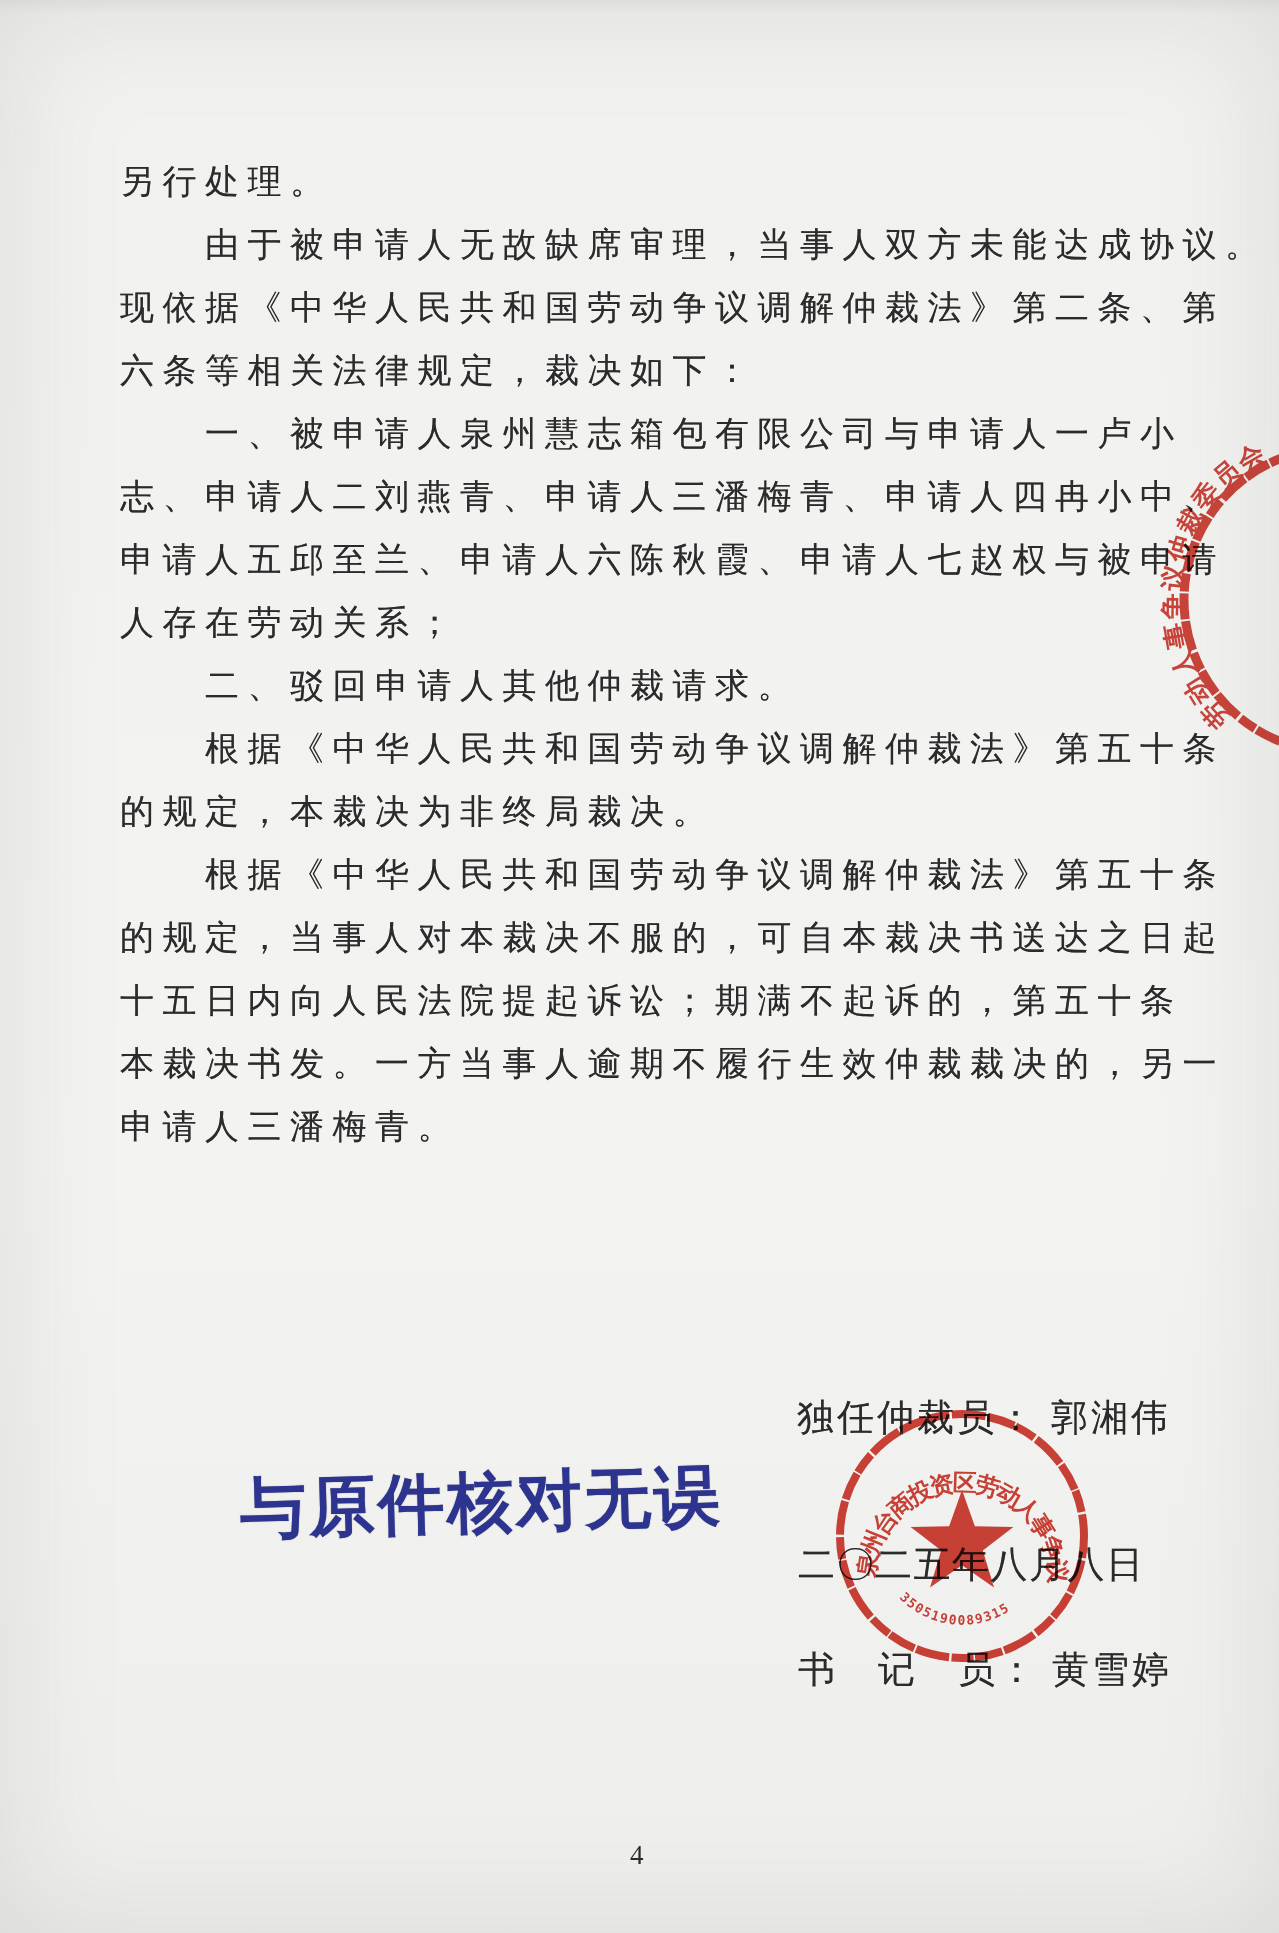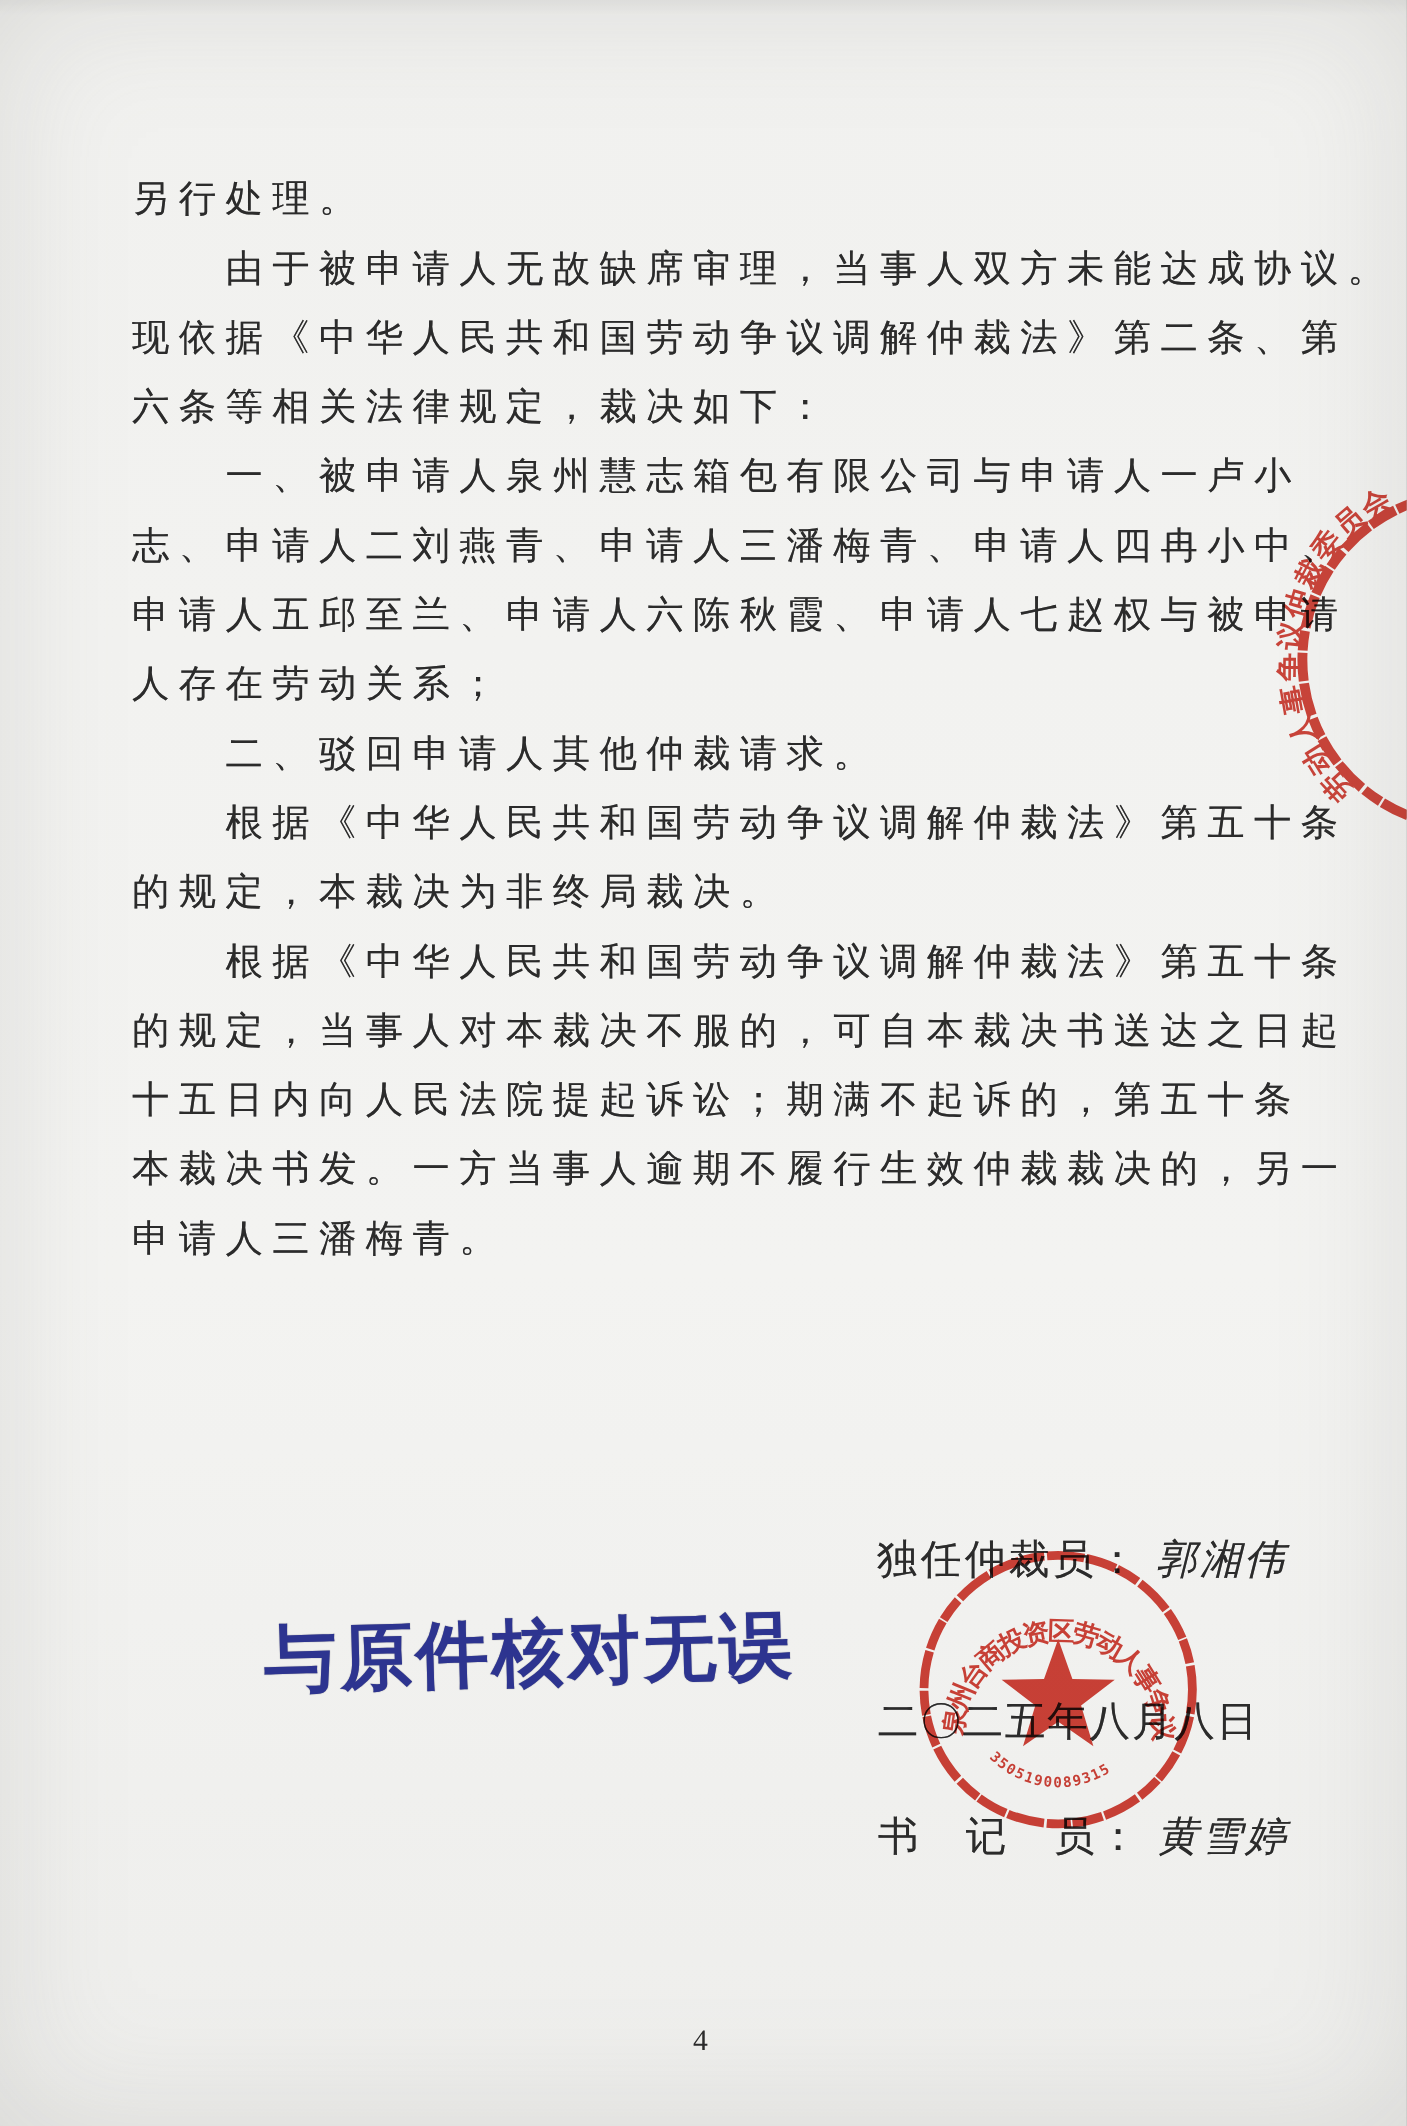--- a/index.html
+++ b/index.html
@@ -31,21 +31,21 @@
     position:absolute;
     font-size:37px;
     color:#2b2b2b;
     letter-spacing:3px;
     white-space:nowrap;
     text-shadow:0 0 .6px rgba(40,40,40,.55);
   }
   .sig-arbitrator{left:797px;top:1393px;}
   .sig-date{left:798px;top:1540px;letter-spacing:1.5px;}
   .sig-clerk{left:798px;top:1645px;}
-  .sig-name{margin-left:14px;font-style:italic;}
+  .sig-name{margin-left:14px;}
   .handwriting{
     position:absolute;
     left:240px;top:1458px;
     font-size:66px;
     font-weight:600;
     color:#2d3490;
     letter-spacing:3px;
     transform:rotate(-1.6deg);
     text-shadow:0 0 1px rgba(10,10,40,.55);
     white-space:nowrap;

